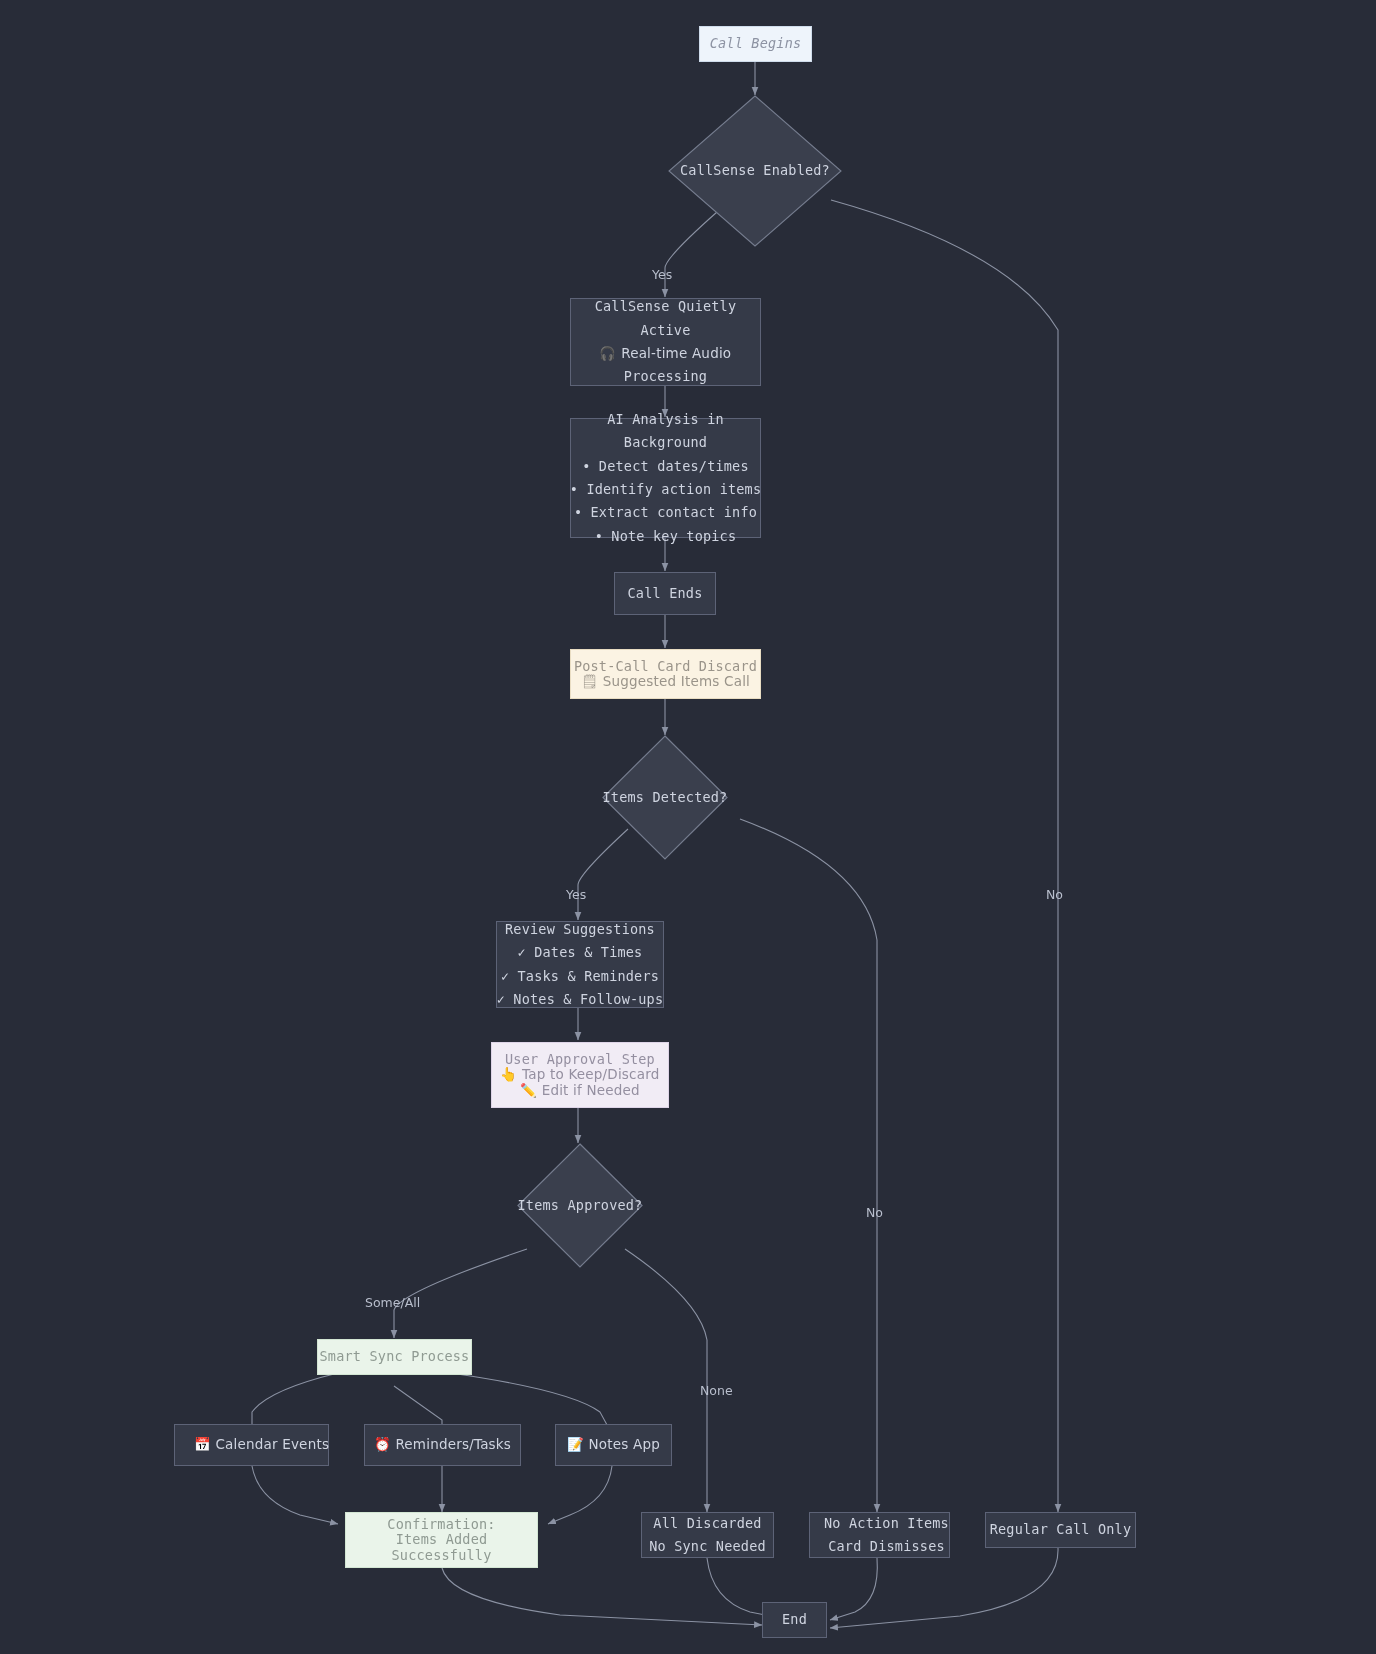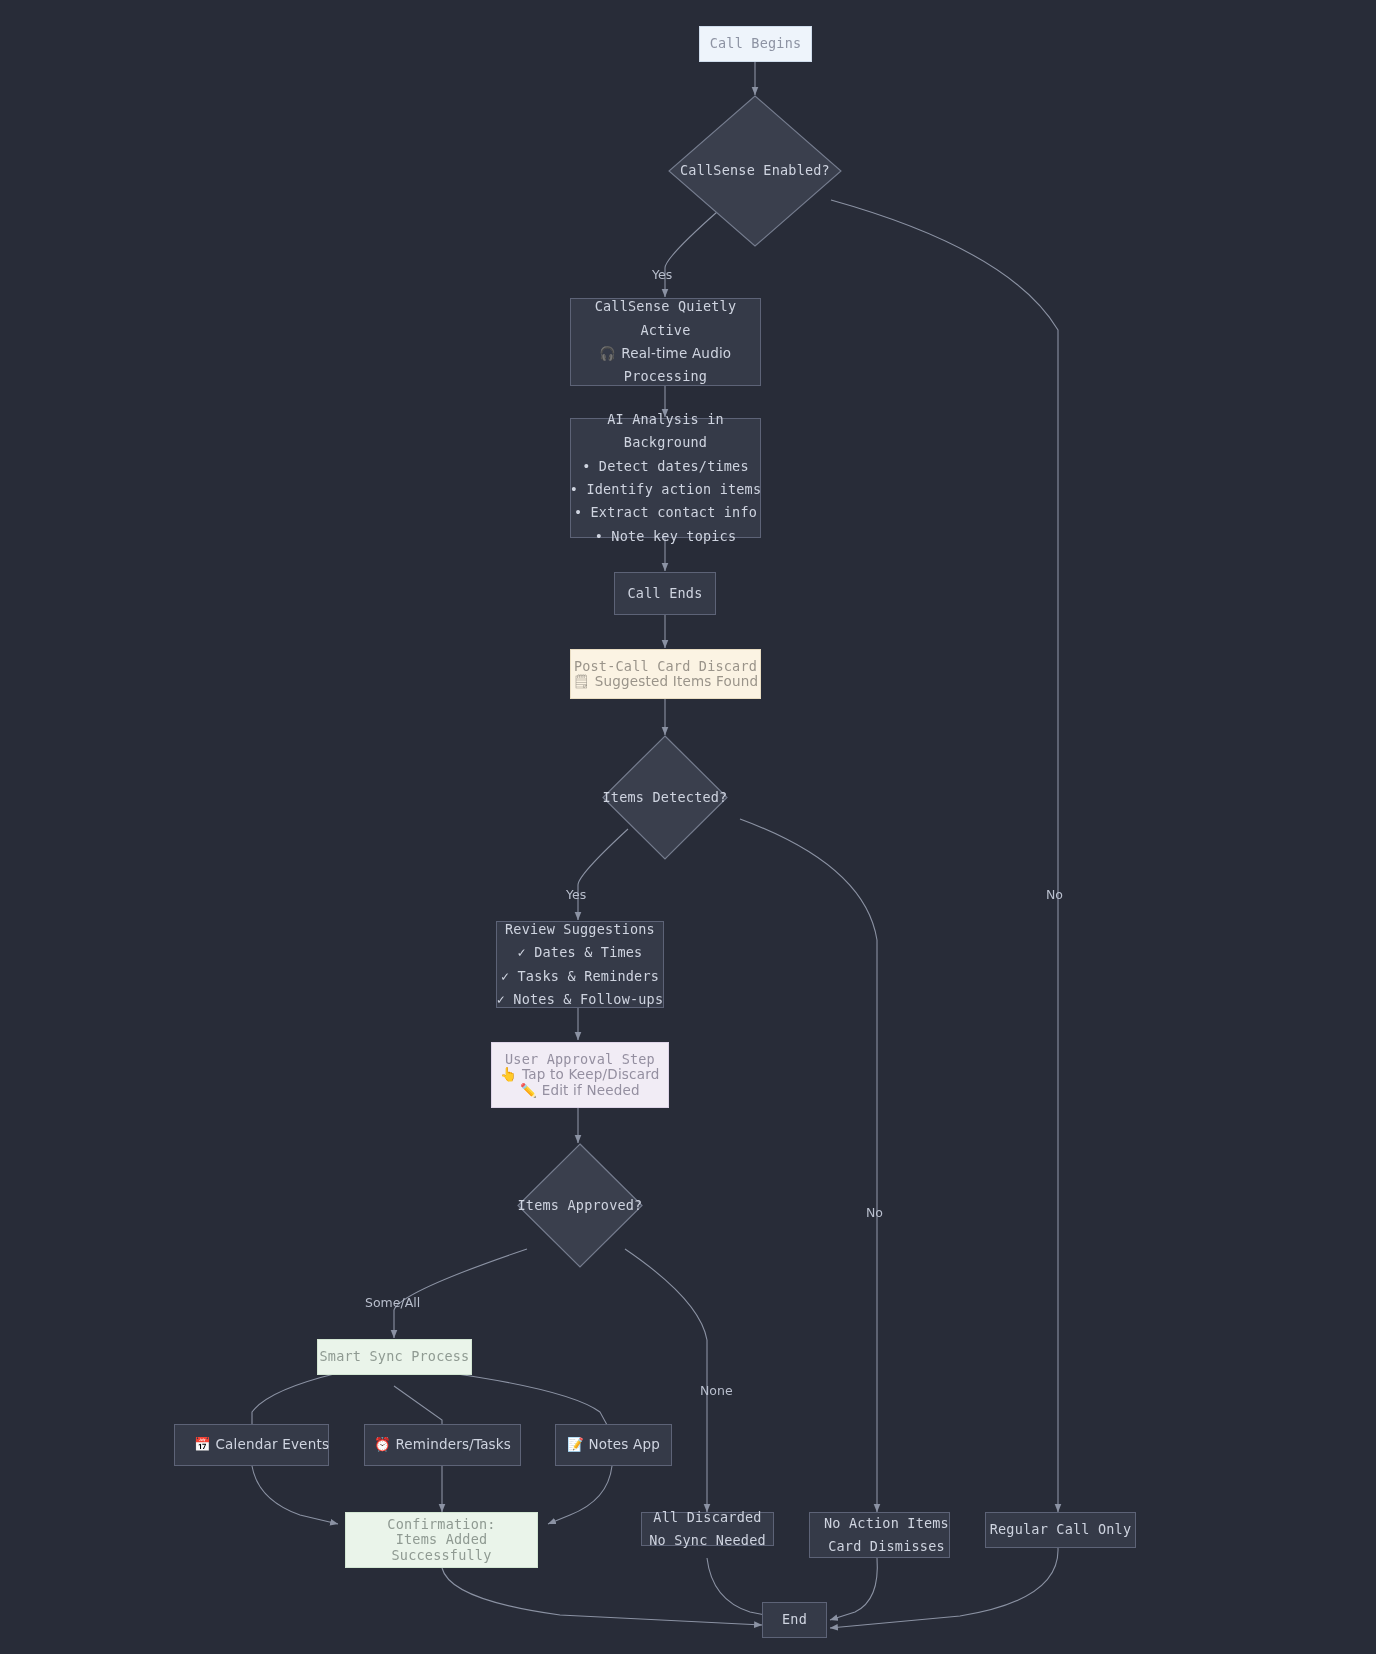--- a/index.html
+++ b/index.html
@@ -153,21 +153,21 @@
       <path d="M442,1568 Q450,1600 560,1615 L762,1625"></path>
 
       <path d="M707,1558 Q712,1600 750,1612 L780,1618"></path>
 
       <path d="M877,1558 Q880,1600 855,1612 L830,1620"></path>
 
       <path d="M1058,1548 Q1060,1600 960,1616 L830,1628"></path>
     </g>
   </svg>
 
-  <div class="node n-start" style="left:699px; top:26px; width:113px; height:36px;">
+  <div class="node n-start" style="left:699px; top:26px; width:113px; height:36px;font-style:italic;">
     <span class="line-row">Call Begins</span>
   </div>
 
   <div class="node n-decision" style="left:668px; top:95px; width:174px; height:152px;">
     <svg class="dia-shape" viewBox="0 0 174 152" preserveAspectRatio="none">
       <polygon points="87,1 173,76 87,151 1,76" fill="#3a3f4d" stroke="#757c8e" stroke-width="1.1"></polygon>
     </svg>
     <span class="dia-label">CallSense Enabled?</span>
   </div>
 
@@ -190,21 +190,21 @@
     <span class="line-row">• Extract contact info</span>
     <span class="line-row">• Note key topics</span>
   </div>
 
   <div class="node n-proc" style="left:614px; top:572px; width:102px; height:43px;">
     <span class="line-row">Call Ends</span>
   </div>
 
   <div class="node n-card" style="left:570px; top:649px; width:191px; height:50px;">
     <span class="line-row">Post-Call Card Discard</span>
-    <span class="line-row ico">🗒 Suggested Items Found</span>
+    <span class="line-row ico">🗒 Suggested Items Call</span>
   </div>
 
   <div class="node n-decision" style="left:602px; top:735px; width:126px; height:125px;">
     <svg class="dia-shape" viewBox="0 0 126 125" preserveAspectRatio="none">
       <polygon points="63,1 125,62.5 63,124 1,62.5" fill="#3a3f4d" stroke="#757c8e" stroke-width="1.2"></polygon>
     </svg>
     <span class="dia-label">Items Detected?</span>
   </div>
 
   <div class="edge-label" style="left:566px; top:887px;">Yes</div>
@@ -250,21 +250,21 @@
   <div class="node n-proc" style="left:555px; top:1424px; width:117px; height:42px;">
     <span class="line-row ico">📝 Notes App</span>
   </div>
 
   <div class="node n-success" style="left:345px; top:1512px; width:193px; height:56px;">
     <span class="line-row">Confirmation:</span>
     <span class="line-row">Items Added</span>
     <span class="line-row">Successfully</span>
   </div>
 
-  <div class="node n-proc" style="left:641px; top:1512px; width:133px; height:34px;">
+  <div class="node n-proc" style="left:641px; top:1512px; width:133px; height:46px;">
     <span class="line-row">All Discarded</span>
     <span class="line-row">No Sync Needed</span>
   </div>
 
   <div class="node n-proc" style="left:809px; top:1512px; width:141px; height:46px;padding-left:14px;">
     <span class="line-row">No Action Items</span>
     <span class="line-row">Card Dismisses</span>
   </div>
 
   <div class="node n-proc" style="left:985px; top:1512px; width:151px; height:36px;">

